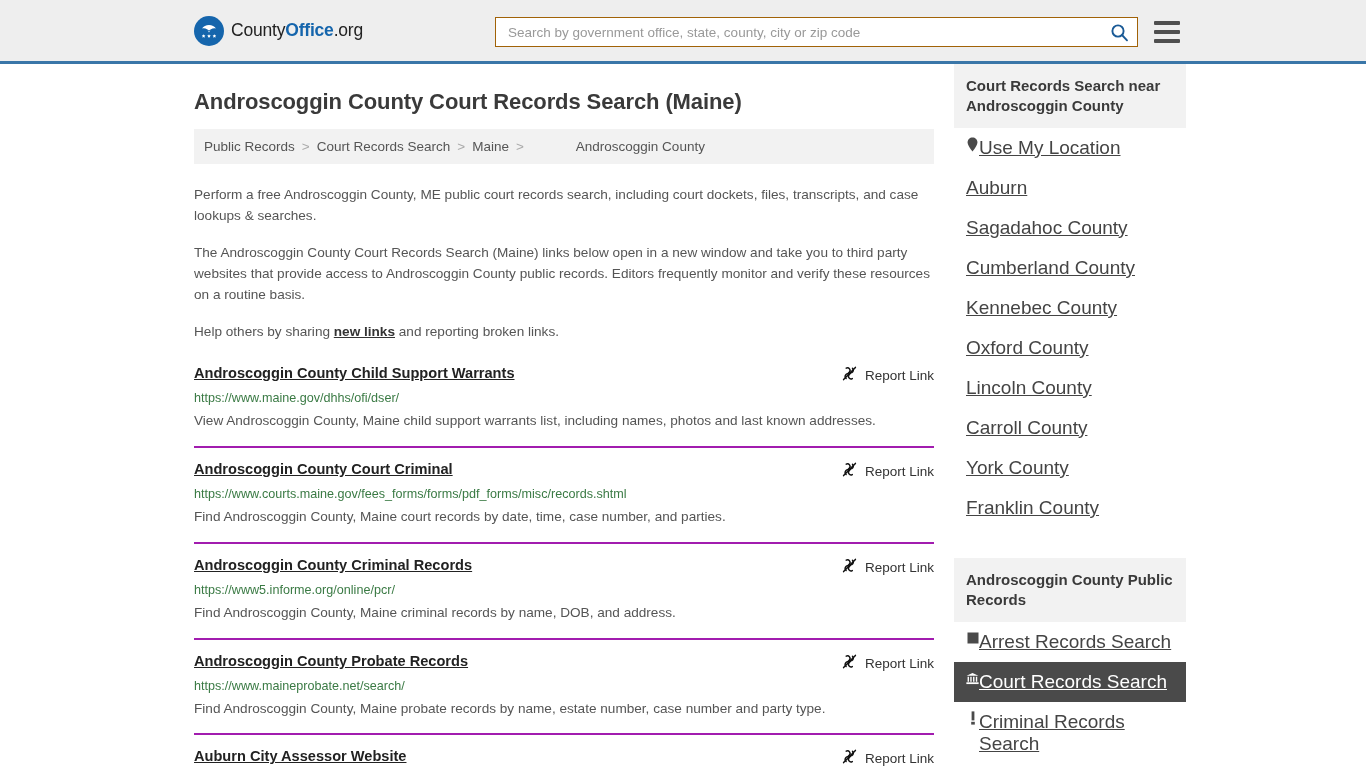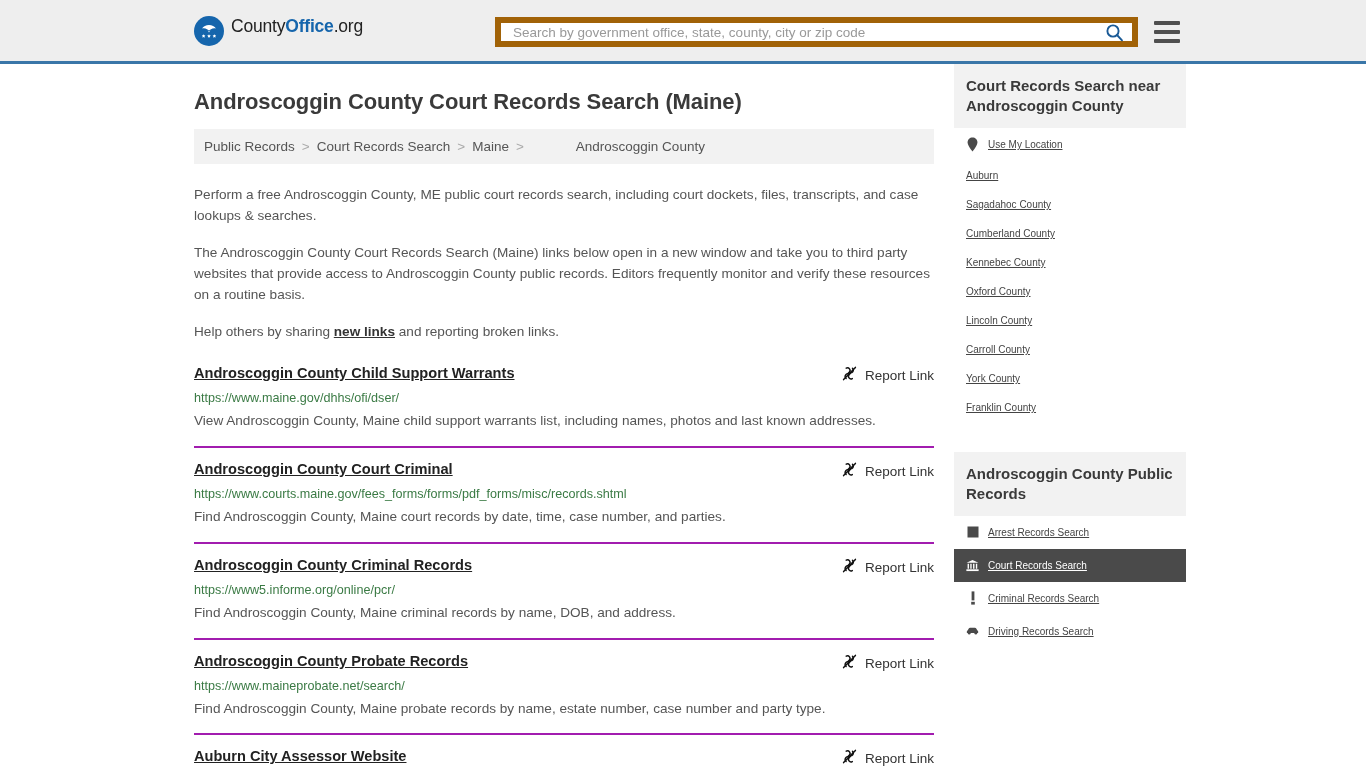--- a/index.html
+++ b/index.html
@@ -15,21 +15,21 @@
   .site-header {
     height: 64px;
     background: #eeeeee;
     border-bottom: 3px solid #3a76a8;
     display: flex;
     align-items: center;
     position: relative;
   }
   .logo-wrap {
     display: flex;
-    align-items: flex-start;
+    align-items: center;
     margin-left: 194px;
     gap: 7px;
     cursor: pointer;
   }
   .logo-mark {
     width: 30px; height: 30px;
     border-radius: 50%;
     background: #1565ac;
     display: flex;
     flex-direction: column;
@@ -51,21 +51,21 @@
     position: absolute;
     left: 495px;
     top: 17px;
     display: flex;
     align-items: center;
   }
   .search-box {
     width: 643px;
     height: 30px;
     background: #ffffff;
-    border: 6px solid #a16207;
+    border: 1px solid #a16207;
     display: flex;
     align-items: center;
     padding: 0 6px 0 10px;
   }
   .search-box input {
     flex: 1;
     border: none;
     outline: none;
     font-family: "Liberation Sans", sans-serif;
     font-size: 13.5px;
@@ -193,24 +193,23 @@
     padding: 12px 12px;
     font-size: 15px;
     font-weight: bold;
     color: #3a3a3a;
     line-height: 1.33;
   }
   .side-list { padding: 0; margin: 0; list-style: none; }
   .side-list li { }
   .side-link {
     display: flex;
-    align-items: center;
-    gap: 9px;
+    gap: 0;
     padding: 9px 12px;
-    font-size: 10px;
+    font-size: 19px;
     color: #444444;
     text-decoration: none;
     cursor: pointer;
   }
   .side-link .lbl { text-decoration: underline; }
   .side-link.active {
     background: #4a4a4a;
   }
   .side-link.active .lbl { color: #ffffff; }
   .side-icon {

